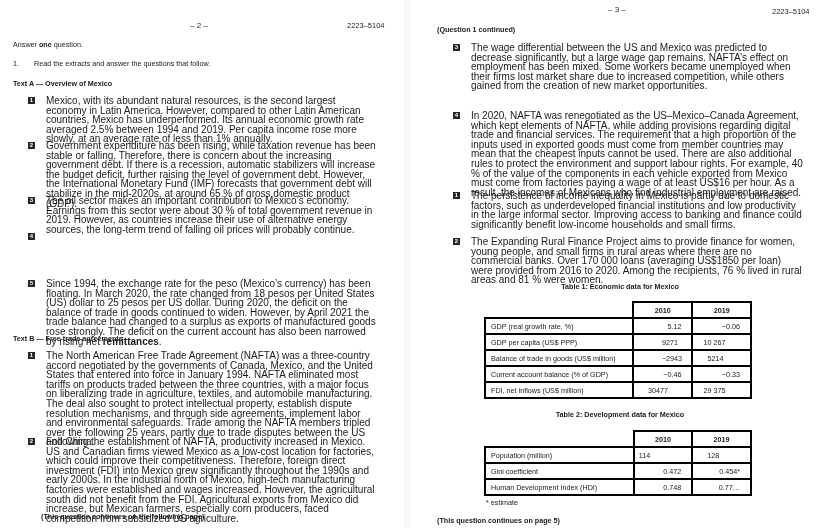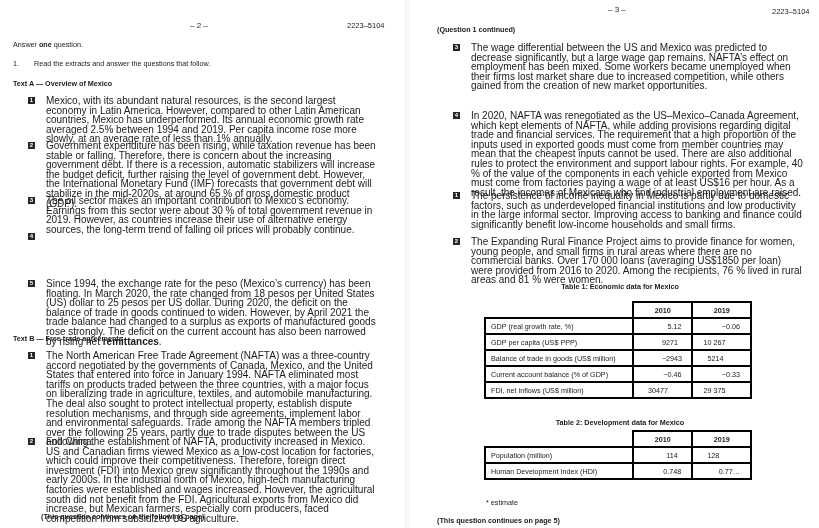--- a/index.html
+++ b/index.html
@@ -151,32 +151,37 @@
       <td class="num-cell">−0.33</td>
     </tr>
     <tr>
       <td>FDI, net inflows (US$ million)</td>
       <td class="num-left" style="padding-left:14px;">30477</td>
       <td class="num-left" style="padding-left:10px;">29 375</td>
     </tr>
   </tbody>
     </table>
 
-  <div class="tcap" style="left:60px; width:300px; top:410px;margin-top:8px;">Table 2: Development data for Mexico</div>
+  <div class="tcap" style="left:60px; width:300px; top:410px;">Table 2: Development data for Mexico</div>
   <table class="data" style="left:74px; top:430px; width:268px;">
     <tbody>
         <tr class="head">
       <td class="blank" style="width:148px;"></td>
       <th style="width:48px;">2010</th>
       <th style="width:48px;">2019</th>
     </tr>
     <tr>
       <td>Population (million)</td>
-      <td class="num-left" style="padding-left:32px;">114</td>
+      <td class="num-left" style="padding-left:4px;">114</td>
       <td class="num-left" style="padding-left:14px;">128</td>
+    </tr>
+    <tr>
+      <td>Gini coefficient</td>
+      <td class="num-cell">0.472</td>
+      <td class="num-cell">0.454*</td>
     </tr>
     <tr>
       <td>Human Development Index (HDI)</td>
       <td class="num-cell">0.748</td>
       <td class="num-cell">0.77…</td>
     </tr>
   </tbody>
     </table>
   <div class="abs txt" style="left:76px; top:498px;">* estimate</div>
 

